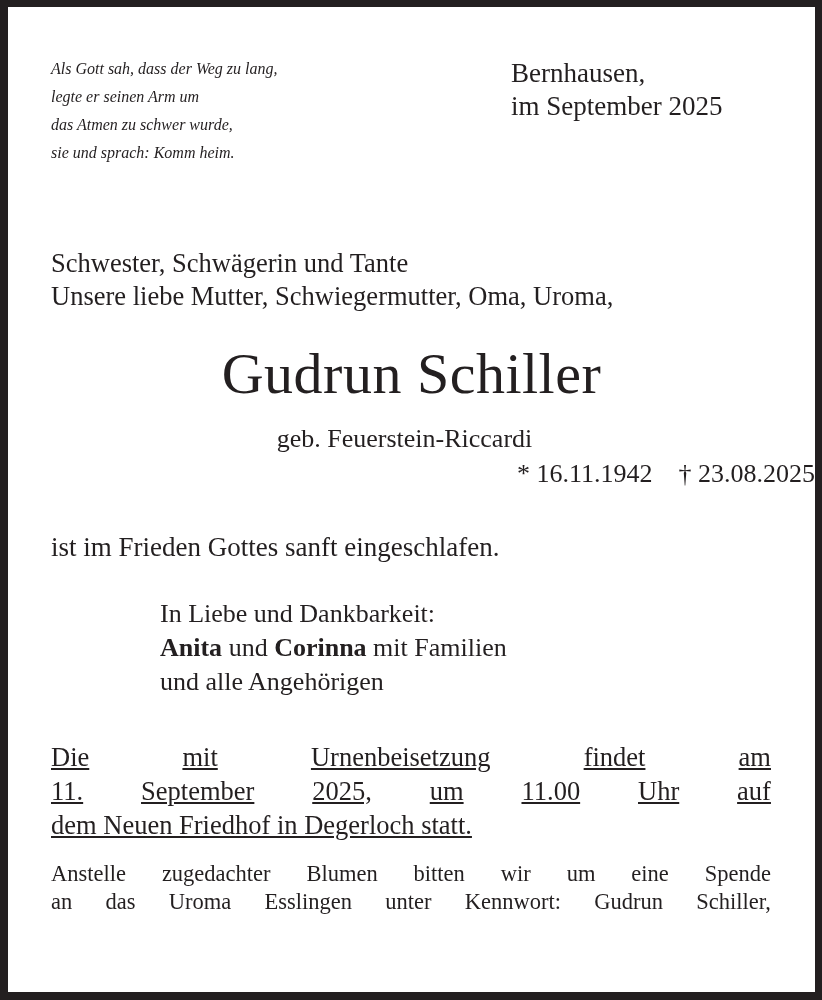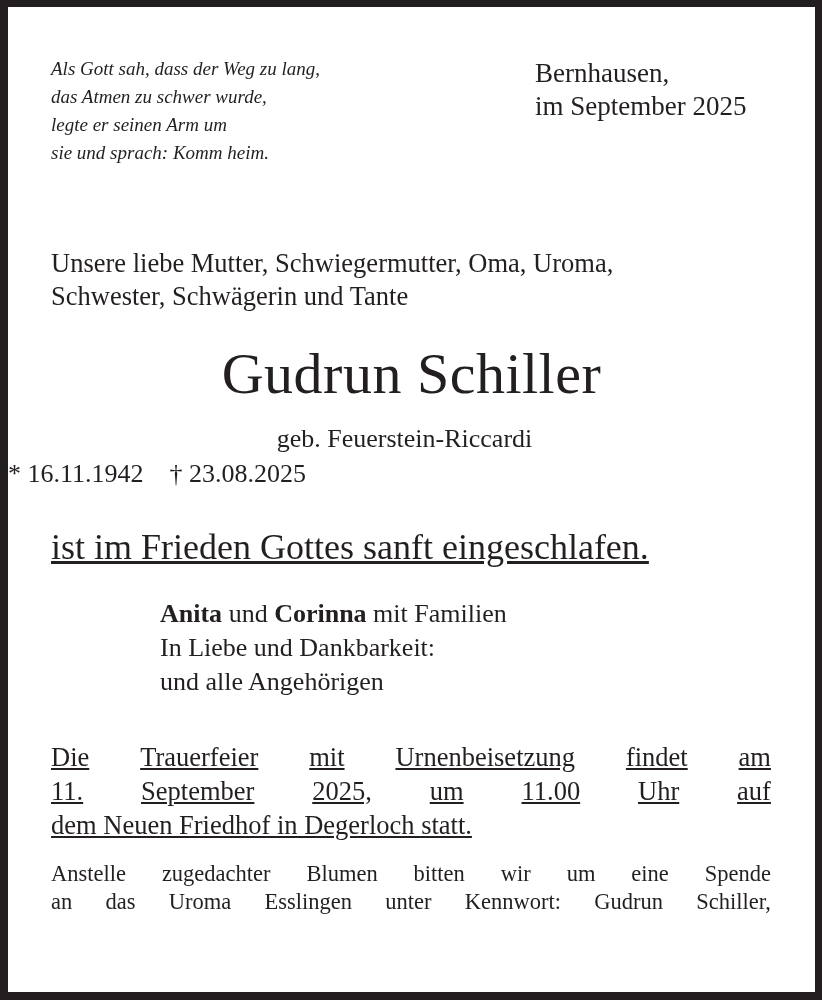--- a/index.html
+++ b/index.html
@@ -4,48 +4,48 @@
 <style>
   html, body { margin:0; padding:0; }
   body { width:822px; height:1000px; background:#231f20; overflow:hidden; }
   .frame {
     position:absolute; left:8px; top:7px; width:807px; height:985px;
     background:#ffffff; color:#231f20;
     font-family:"Liberation Serif", "DejaVu Serif", serif;
   }
   .poem {
     position:absolute; left:43px; top:48px;
-    font-style:italic; font-size:19px; line-height:28px;
+    font-style:italic; font-size:16px; line-height:28px;
   }
   .poem div { white-space:nowrap; }
   .place {
     position:absolute; left:503px; top:50px;
     font-size:27px; line-height:33px;
   }
-  .place div { white-space:nowrap;margin-left:24px; }
+  .place div { white-space:nowrap; }
   .intro {
     position:absolute; left:43px; top:240px;
     font-size:26.5px; line-height:33px; white-space:nowrap;
   }
   .name {
     position:absolute; left:0; width:807px; top:332px; text-align:center;
     font-size:58px; font-weight:normal; line-height:70px; letter-spacing:0.5px;
   }
   .maiden {
     position:absolute; left:0; width:793px; top:416px; text-align:center;
     font-size:26px; line-height:32px;
   }
   .dates {
-    position:absolute; left:0; width:807px; top:450px; text-align:left;
+    position:absolute; left:0; width:807px; top:450px; text-align:right;
     font-size:26px; line-height:34px; white-space:pre;
   }
   .dates .gap { display:inline-block; width:26px; }
   .sleep {
     position:absolute; left:43px; top:523px;
-    font-size:36px; line-height:34px; white-space:nowrap;text-decoration:underline;
+    font-size:27px; line-height:34px; white-space:nowrap;
   }
   .thanks {
     position:absolute; left:152px; top:590px;
     font-size:26px; line-height:34px;
   }
   .thanks div { white-space:nowrap; }
   .thanks b { font-weight:bold; }
   .ceremony {
     position:absolute; left:43px; top:733px; width:720px;
     font-size:26.5px; line-height:34px; text-align:justify;
@@ -60,53 +60,52 @@
   .donation .just { display:flex; justify-content:space-between; white-space:nowrap;text-align:right; }
   .donation div { white-space:nowrap; }
 </style>
 </head>
 <body>
 
 <div class="frame">
 
   <div class="poem">
     <div>Als Gott sah, dass der Weg zu lang,</div>
+    <div>legte er seinen Arm um</div>
     <div>das Atmen zu schwer wurde,</div>
-    <div>legte er seinen Arm um</div>
     <div>sie und sprach: Komm heim.</div>
   </div>
 
   <div class="place">
     <div>Bernhausen,</div>
     <div>im September 2025</div>
   </div>
 
   <div class="intro">
+    <div>Schwester, Schwägerin und Tante</div>
     <div>Unsere liebe Mutter, Schwiegermutter, Oma, Uroma,</div>
-    <div>Schwester, Schwägerin und Tante</div>
   </div>
 
   <div class="name">Gudrun Schiller</div>
 
   <div class="maiden">geb. Feuerstein-Riccardi</div>
 
   <div class="dates"><span>*</span> <span>16.11.1942</span><span class="gap"></span><span>†</span> <span>23.08.2025</span></div>
 
   <div class="sleep">ist im Frieden Gottes sanft eingeschlafen.</div>
 
   <div class="thanks">
+    <div>In Liebe und Dankbarkeit:</div>
     <div><b>Anita</b> <span>und</span> <b>Corinna</b> <span>mit Familien</span></div>
-    <div>In Liebe und Dankbarkeit:</div>
     <div>und alle Angehörigen</div>
   </div>
 
   <div class="ceremony">
     <div class="just">
       <span>Die</span>
-      <span>Trauerfeier</span>
       <span>mit</span>
       <span>Urnenbeisetzung</span>
       <span>findet</span>
       <span>am</span>
     </div>
     <div class="just">
       <span>11.</span>
       <span>September</span>
       <span>2025,</span>
       <span>um</span>

